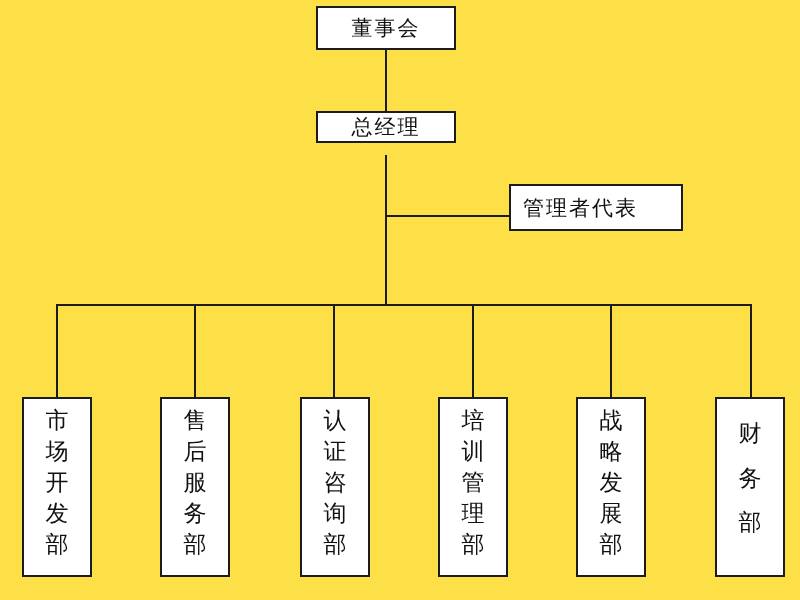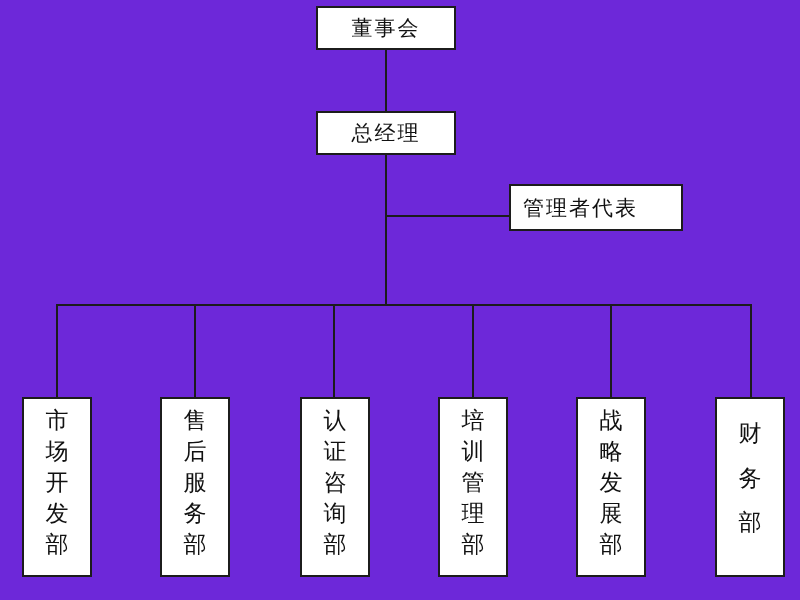--- a/index.html
+++ b/index.html
@@ -5,38 +5,38 @@
   html, body {
     margin: 0;
     padding: 0;
     background: #ffffff;
     font-family: "Liberation Sans", "DejaVu Sans", sans-serif;
   }
   #canvas {
     position: relative;
     width: 800px;
     height: 600px;
-    background: #6d28d9;
+    background: #fde047;
     overflow: hidden;
     color: #111111;
   }
   .node {
     position: absolute;
     background: #ffffff;
     border: 2px solid #1c1c1c;
     box-sizing: border-box;
     display: flex;
     align-items: center;
     justify-content: center;
     font-size: 21px;
     letter-spacing: 2px;
     white-space: nowrap;
   }
   #node-board        { left: 316px; top: 6px;   width: 140px; height: 44px; }
-  #node-gm           { left: 316px; top: 111px; width: 140px; height: 44px; }
+  #node-gm           { left: 316px; top: 111px; width: 140px; height: 32px; }
   #node-rep          { left: 509px; top: 184px; width: 174px; height: 47px;
                        justify-content: flex-start; padding-left: 12px; text-align: right; }
   .dept {
     position: absolute;
     top: 397px;
     width: 70px;
     height: 180px;
     background: #ffffff;
     border: 2px solid #1c1c1c;
     box-sizing: border-box;

